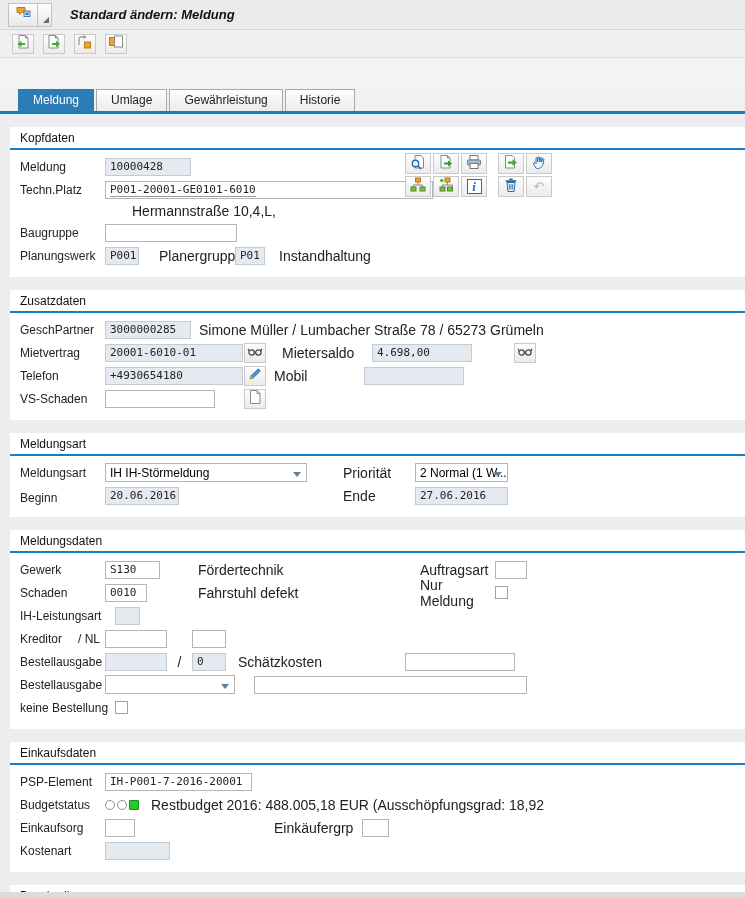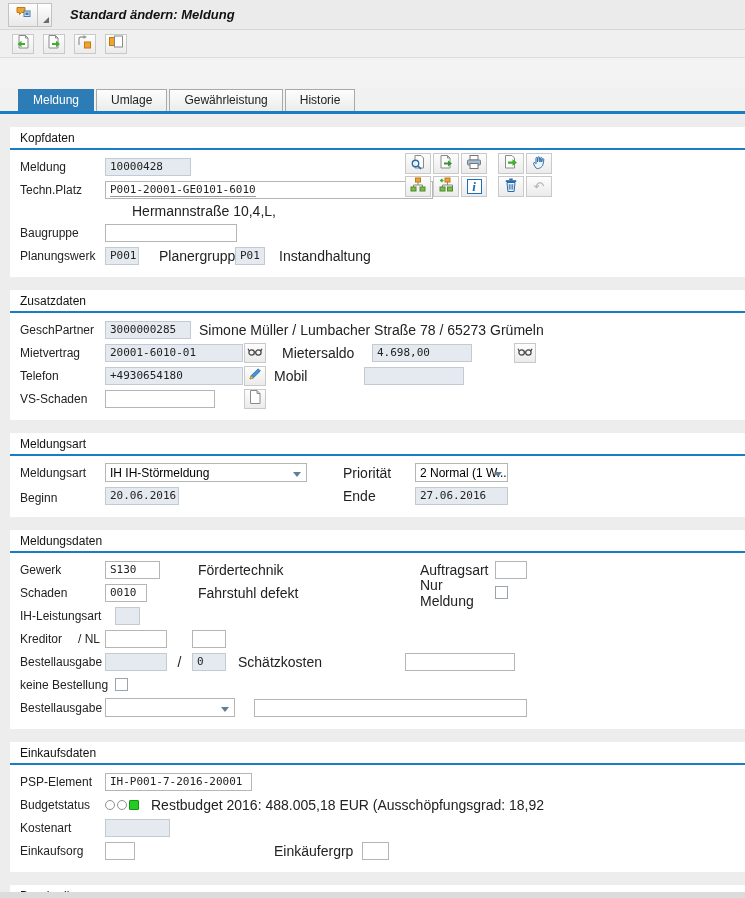--- a/index.html
+++ b/index.html
@@ -404,29 +404,29 @@
           <span class="lbl">Bestellausgabe</span>
           <div class="fld" style="width:62px"></div>
           <span class="stat" style="width:25px;text-align:center">/</span>
           <div class="fld" style="width:34px">
               <span>0</span>
             </div>
           <span class="stat" style="margin-left:12px;width:167px">Schätzkosten</span>
           <div class="fld edit" style="width:110px"></div>
         </div>
         <div class="row">
-          <span class="lbl" style="width:95px">keine Bestellung</span>
-          <div class="cb"></div>
-        </div>
-        <div class="row">
           <span class="lbl">Bestellausgabe</span>
           <div class="ddl" style="width:130px">
               <span></span>
             </div>
           <div class="fld edit" style="width:273px;margin-left:19px"></div>
+        </div>
+        <div class="row">
+          <span class="lbl" style="width:95px">keine Bestellung</span>
+          <div class="cb"></div>
         </div>
       </div>
     </div>
 
     <div class="sec">
       <div class="sec-h">Einkaufsdaten</div>
       <div class="sec-b">
         <div class="row">
           <span class="lbl">PSP-Element</span>
           <div class="fld edit" style="width:147px">
@@ -436,29 +436,29 @@
         <div class="row">
           <span class="lbl">Budgetstatus</span>
           <span class="lights">
             <span class="light"></span>
               <span class="light"></span>
               <span class="light sq"></span>
           </span>
           <span class="stat" style="margin-left:12px">Restbudget 2016: 488.005,18 EUR (Ausschöpfungsgrad: 18,92</span>
         </div>
         <div class="row">
-          <span class="lbl">Kostenart</span>
-          <div class="fld" style="width:65px"></div>
-        </div>
-        <div class="row">
           <span class="lbl">Einkaufsorg</span>
           <div class="fld edit" style="width:30px"></div>
           <span class="stat" style="margin-left:139px;width:88px">Einkäufergrp</span>
           <div class="fld edit" style="width:27px"></div>
         </div>
+        <div class="row">
+          <span class="lbl">Kostenart</span>
+          <div class="fld" style="width:65px"></div>
+        </div>
       </div>
     </div>
 
     <div class="sec" style="margin-bottom:0">
       <div class="sec-h">Beschreibung</div>
 
     </div>
 
   </div>
 

